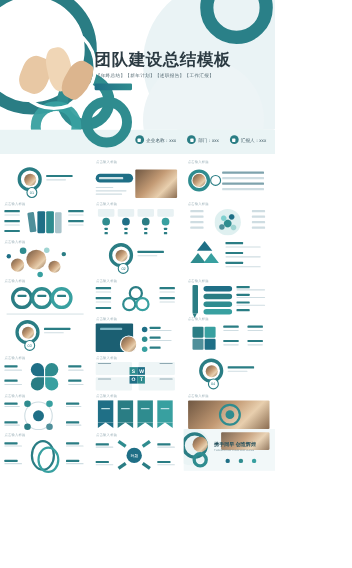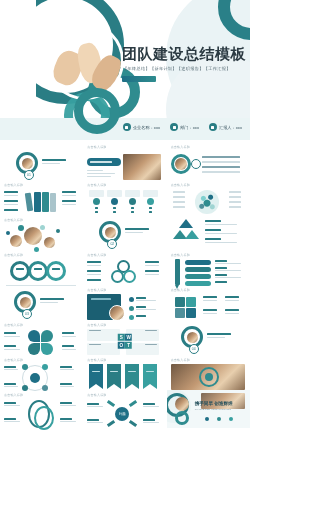--- a/index.html
+++ b/index.html
@@ -1,21 +1,21 @@
 <!DOCTYPE html>
 <html><head>
 <meta charset="utf-8">
 <style>
   html,body{margin:0;padding:0;background:#ffffff;}
   body{width:250px;height:516px;overflow:hidden;
        font-family:"Liberation Sans","DejaVu Sans",sans-serif;}
   .page{position:relative;width:250px;height:516px;background:#fff;overflow:hidden;}
 
   
-  .hero{position:relative;width:250px;height:118px;background:#fff;overflow:hidden;margin-left:36px;}
+  .hero{position:relative;width:250px;height:118px;background:#fff;overflow:hidden;}
   .hero-bg-pale{position:absolute;right:-30px;top:-18px;width:150px;height:150px;
       border-radius:50%;background:#eaf3f5;}
   .hero-bg-pale2{position:absolute;right:10px;bottom:-46px;width:110px;height:110px;
       border-radius:50%;background:#edf4f6;}
   .ring{position:absolute;border-radius:50%;box-sizing:border-box;}
   .ring-big{left:-30px;top:-14px;width:118px;height:118px;border:11px solid #2a7d84;}
   .ring-tr{right:2px;top:-26px;width:66px;height:66px;border:12px solid #2a8088;}
   .ring-mid{left:52px;top:66px;width:52px;height:52px;border:10px solid #2f8c8f;}
   .ring-mid2{left:28px;top:92px;width:46px;height:46px;border:9px solid #38a0a0;opacity:.95;}
   .photo-circ{position:absolute;left:10px;top:22px;width:72px;height:72px;border-radius:50%;

